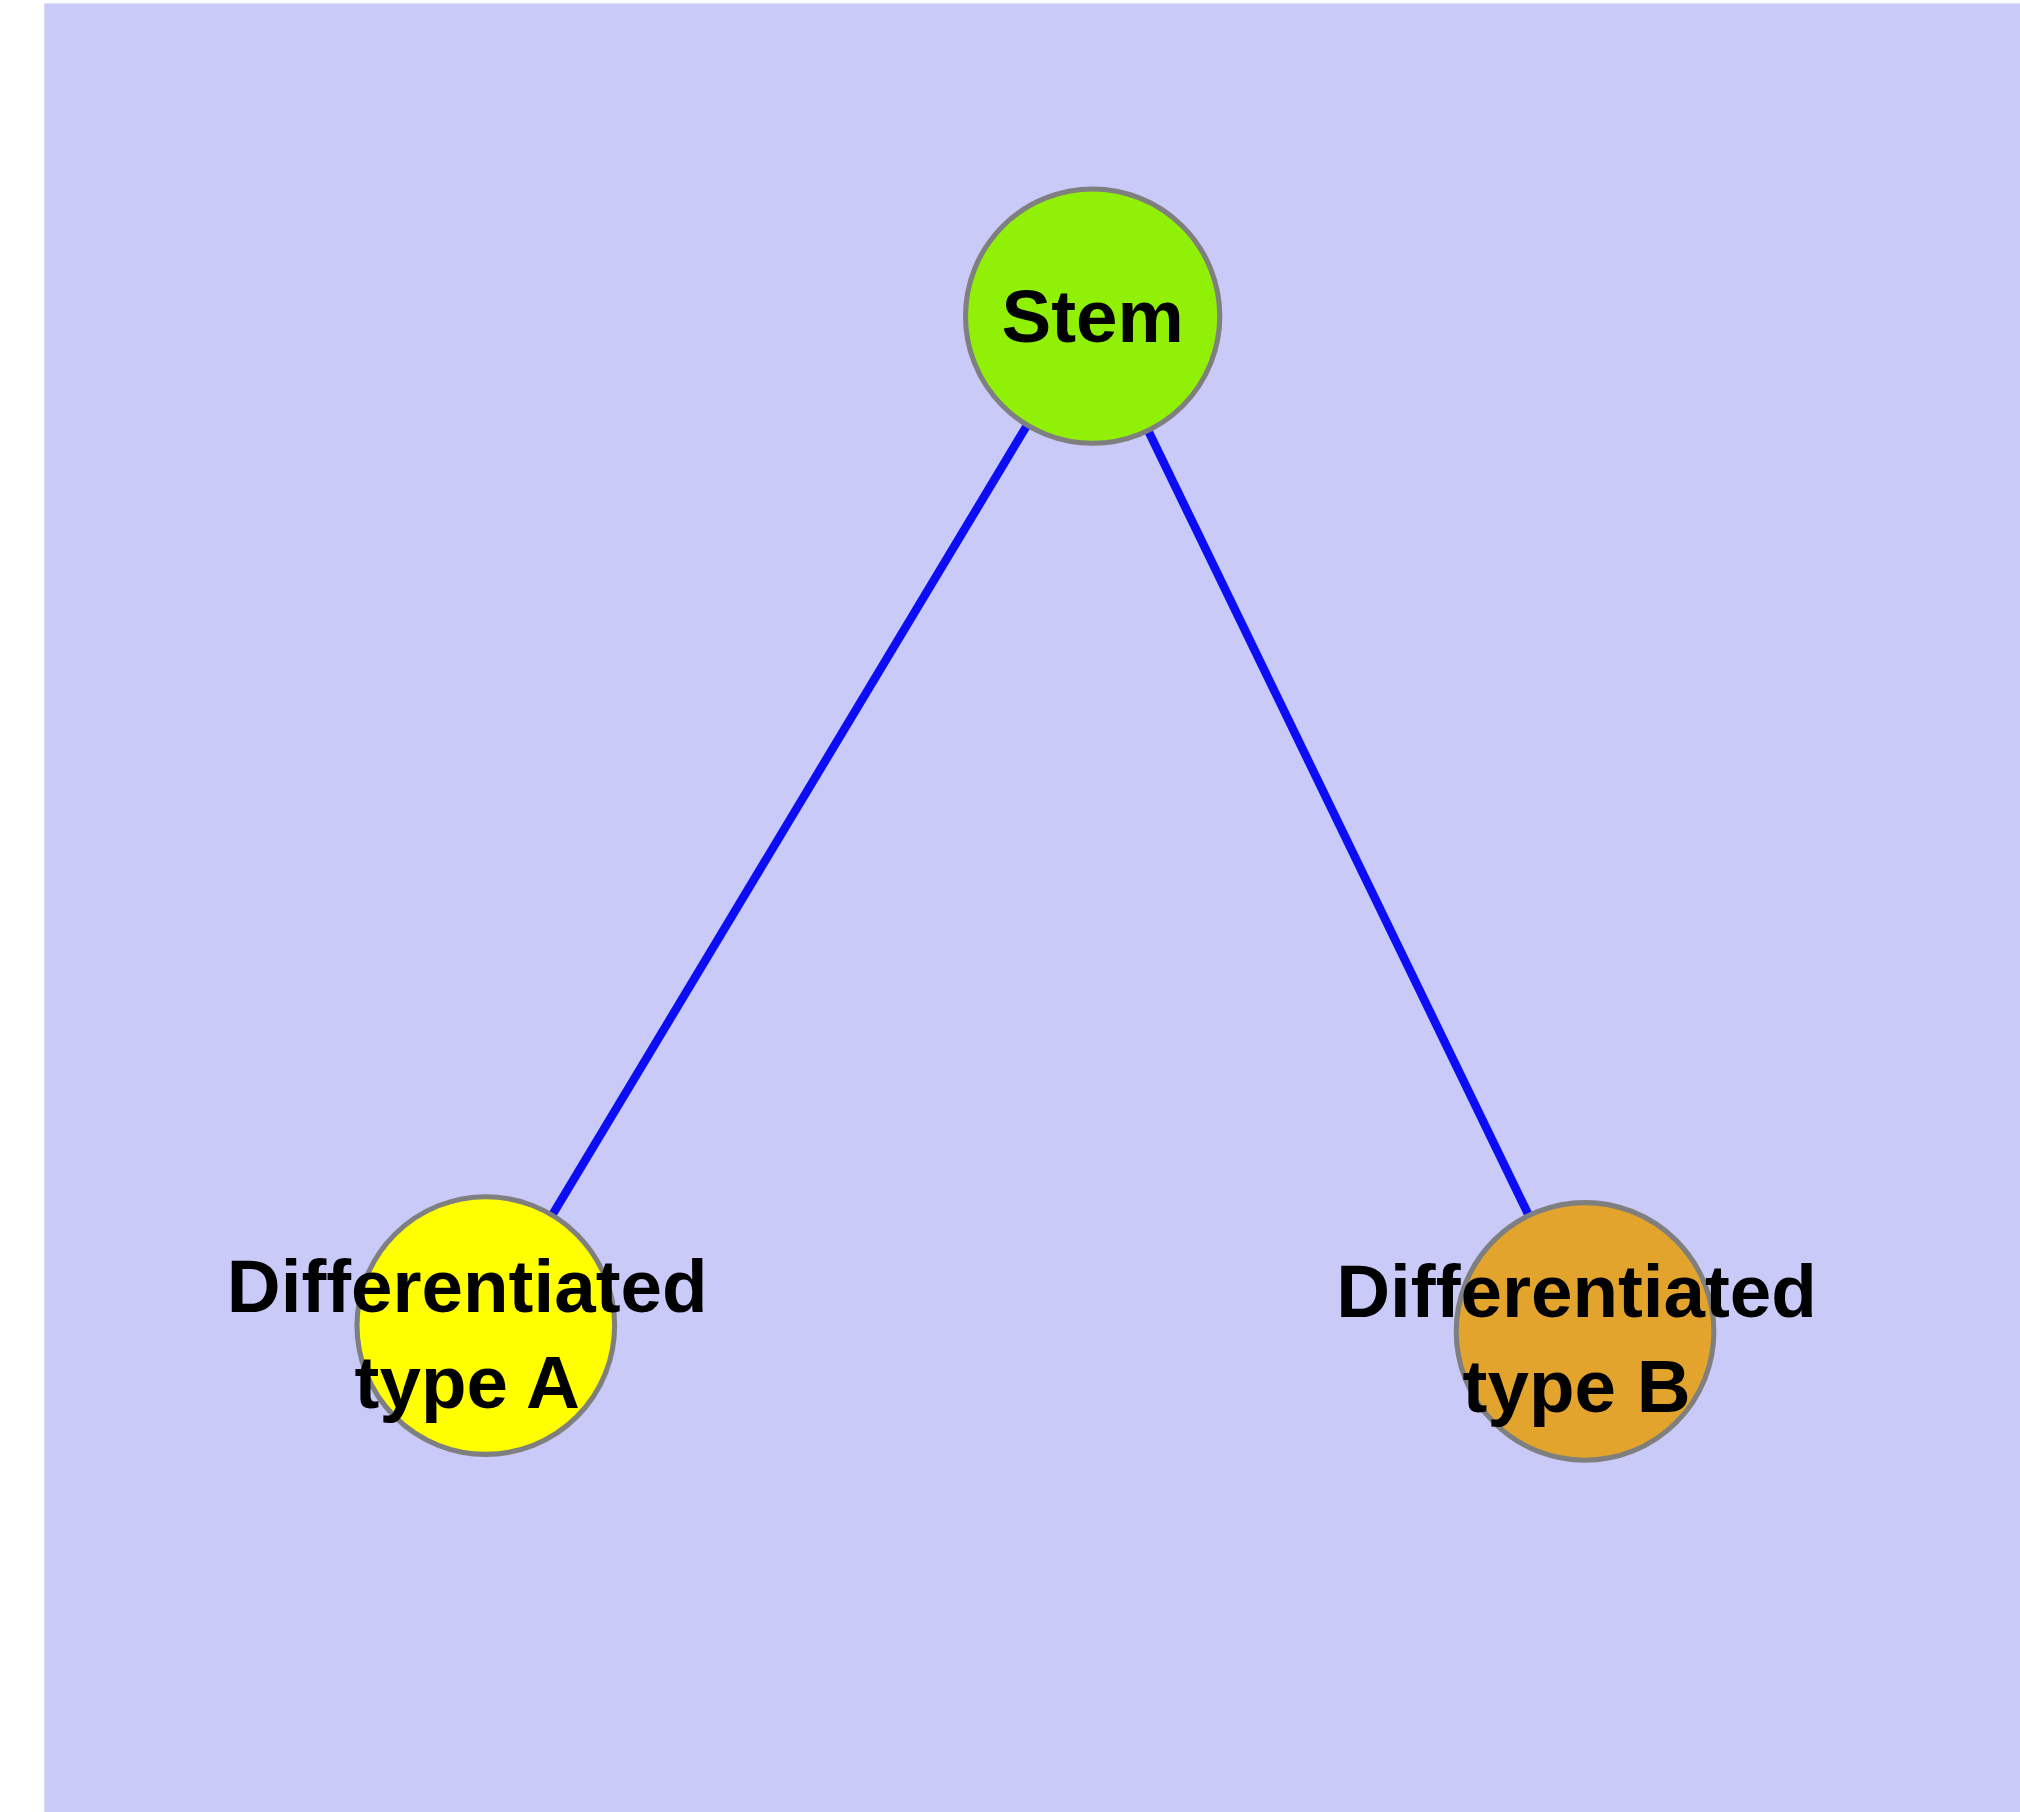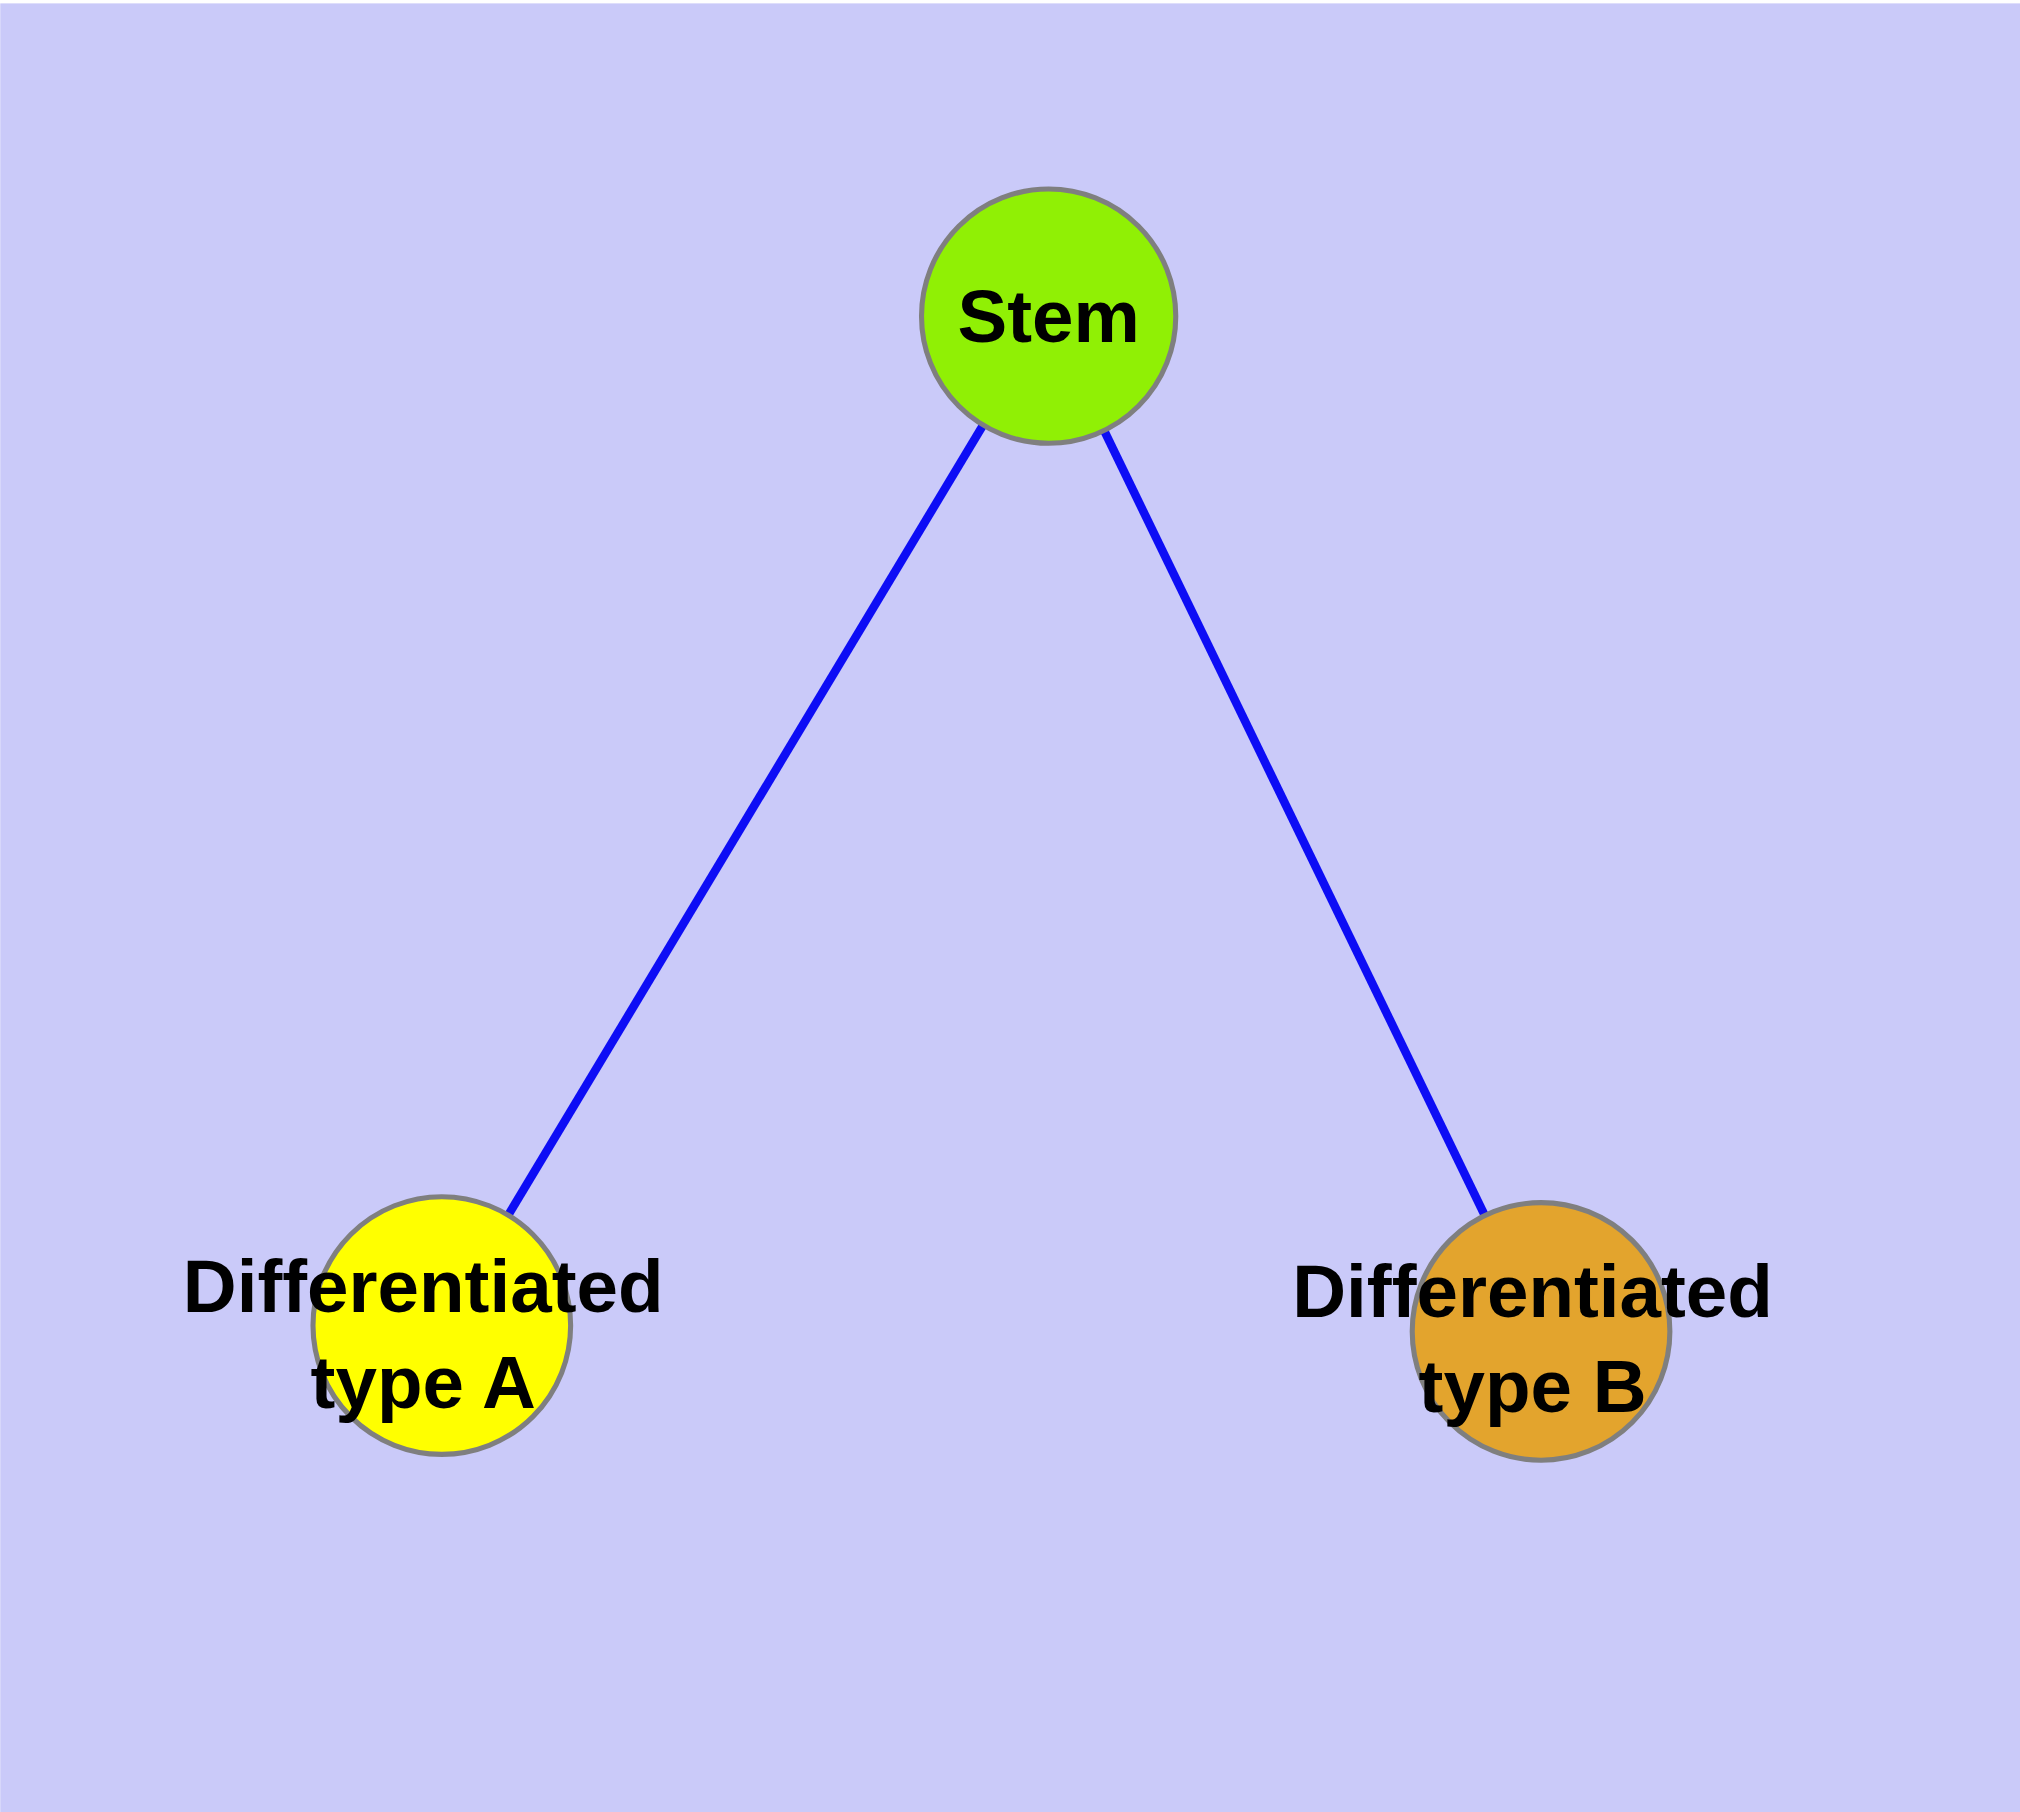--- a/index.html
+++ b/index.html
@@ -7,20 +7,21 @@
     padding: 0;
     background: #ffffff;
     width: 2021px;
     height: 1812px;
     overflow: hidden;
   }
   .stage {
     position: relative;
     width: 1738px;
     height: 1812px;
+    padding-left: 44px;
   }
   svg { display: block; }
   .edge {
     stroke-width: 10;
     stroke-linecap: butt;
   }
   .node-circle {
     stroke-width: 6;
   }
   .node-label {

